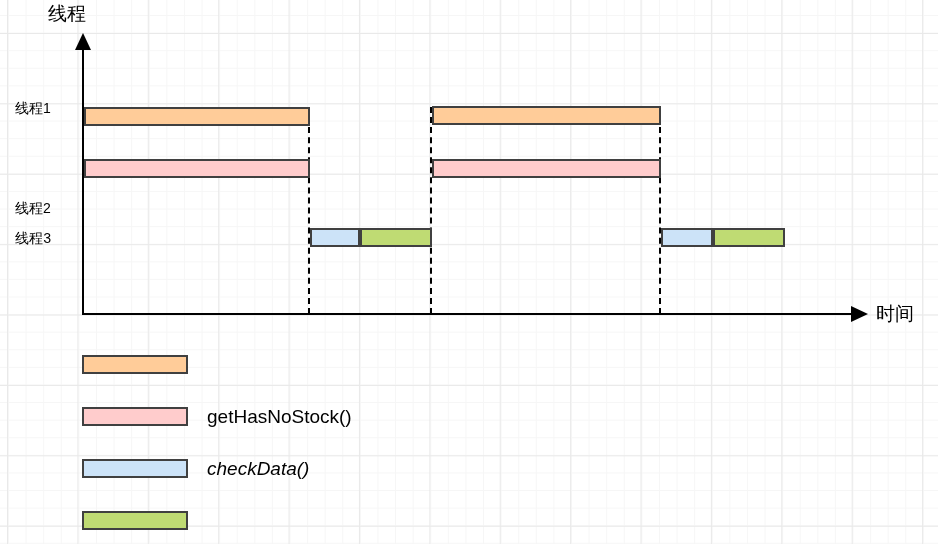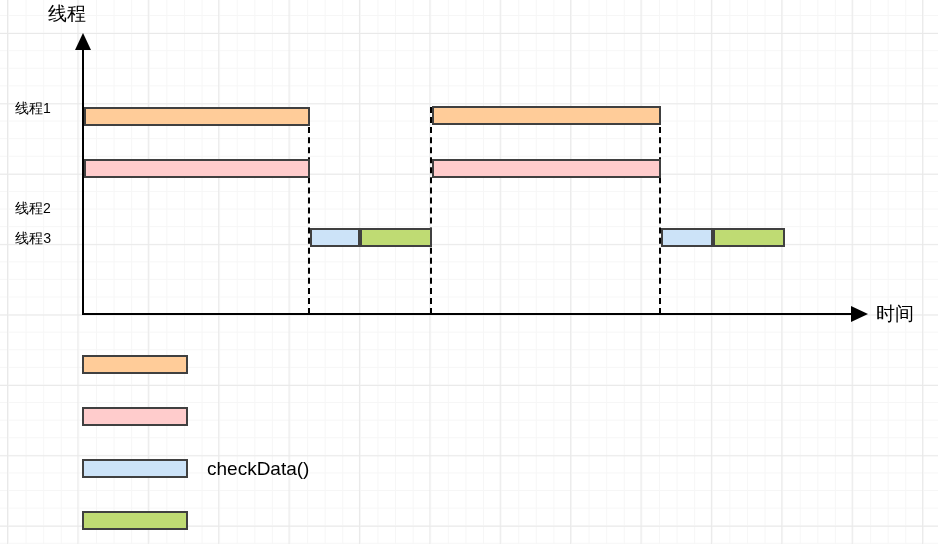--- a/index.html
+++ b/index.html
@@ -69,21 +69,21 @@
   .legend-box.pink{background:#FFCCCC;}
   .legend-box.blue{background:#CCE3F8;}
   .legend-box.green{background:#BFDB73;}
   .lb-1{top:355px;}
   .lb-2{top:407px;}
   .lb-3{top:459px;}
   .lb-4{top:511px;}
   .legend-label{left:207px;font-size:19px;line-height:22px;white-space:nowrap;}
   .ll-1{top:353px;}
   .ll-2{top:406px;}
-  .ll-3{top:458px;}
+  .ll-3{top:458px;font-style:italic;}
   .ll-4{top:510px;}
 </style>
 </head>
 <body>
 
 <div class="canvas">
 
   <div class="abs arrow-up"></div>
   <div class="abs y-axis-line"></div>
   <div class="abs axis-label y-axis-label">线程</div>
@@ -106,19 +106,20 @@
   <div class="abs bar green bar-g1"></div>
 
   <div class="abs bar orange bar-o2"></div>
   <div class="abs bar pink bar-p2"></div>
   <div class="abs bar blue bar-b2"></div>
   <div class="abs bar green bar-g2"></div>
 
   <div class="abs legend-box orange lb-1"></div>
 
   <div class="abs legend-box pink lb-2"></div>
+  <div class="abs legend-label ll-2">getHasNoStock()</div>
 
   <div class="abs legend-box blue lb-3"></div>
   <div class="abs legend-label ll-3">checkData()</div>
 
   <div class="abs legend-box green lb-4"></div>
 
 </div>
 
 </body></html>

